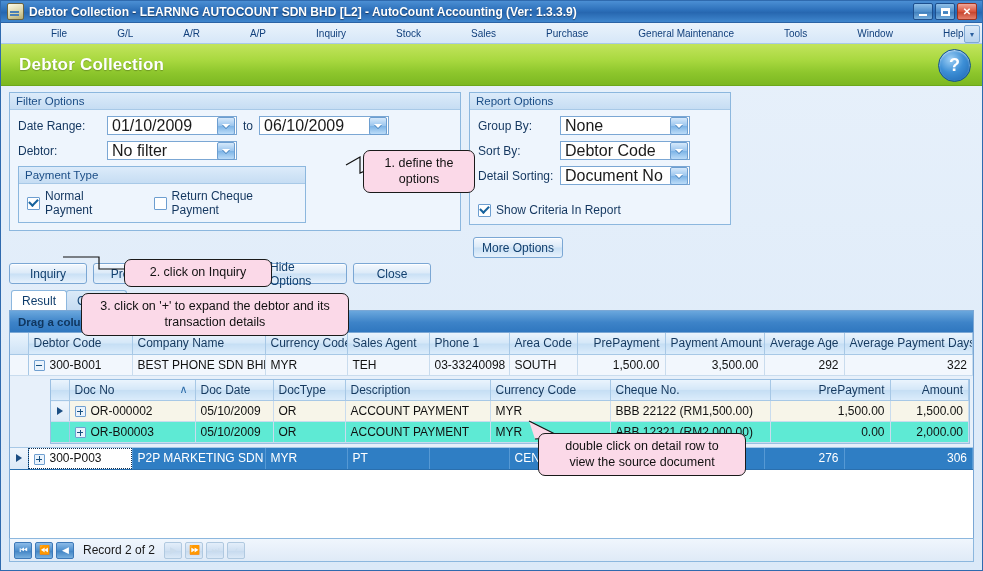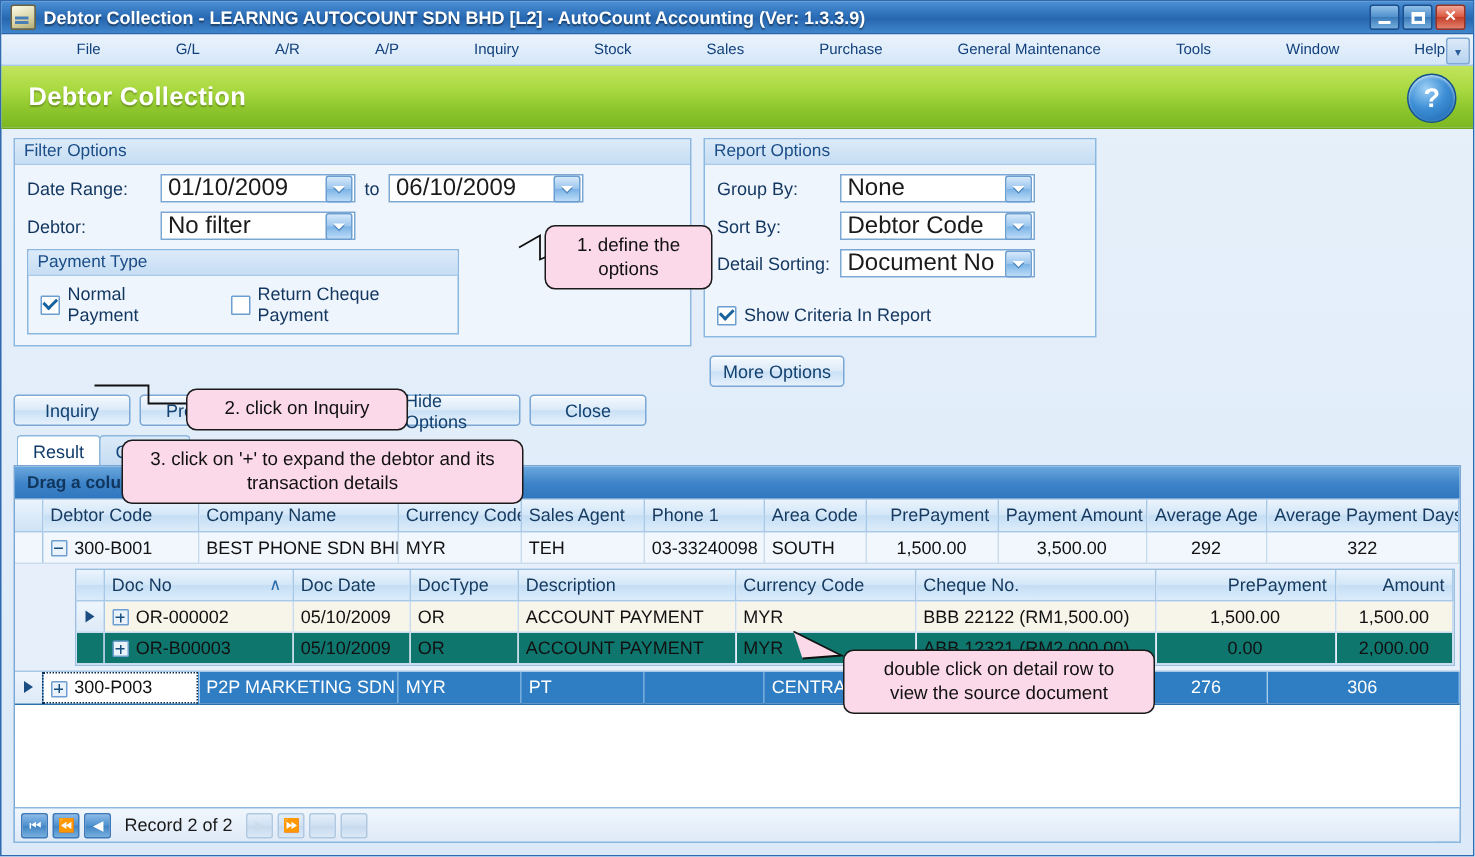--- a/index.html
+++ b/index.html
@@ -169,21 +169,21 @@
     font-weight:normal;font-size:12px;color:#15395f;text-align:left;
     padding:0 5px;white-space:nowrap;overflow:hidden;
   }
   .hdr th.num{text-align:right;}
   .hdr th.ind{width:18px;padding:0;background:linear-gradient(180deg,#eaf4fd 0%,#cfe3f6 100%);}
   td{
     height:21px;box-sizing:border-box;font-size:12px;color:#111;
     border-right:1px solid #c9dcee;border-bottom:1px solid #c9dcee;
     padding:0 5px;white-space:nowrap;overflow:hidden;
   }
-  td.num{text-align:center;}
+  td.num{text-align:right;}
   td.ind{width:18px;padding:0;text-align:center;background:linear-gradient(180deg,#eef5fc 0%,#dce9f7 100%);border-right:1px solid #a7c8e6;}
   tr.masterrow td{background:#f2f7fd;}
   tr.selected td{background:#2f7ec4;color:#ffffff;border-right:1px solid #5699d4;border-bottom:1px solid #2a6fae;}
   tr.selected td.ind{background:linear-gradient(180deg,#eef5fc 0%,#dce9f7 100%);color:#17395e;}
   .expander{
     display:inline-flex;align-items:center;justify-content:center;
     width:11px;height:11px;box-sizing:border-box;
     border:1px solid #6f9fd0;background:#eaf3fc;color:#17507f;
     font-size:10px;line-height:9px;font-family:"Liberation Sans",sans-serif;
     margin-right:5px;border-radius:1px;vertical-align:middle;position:relative;
@@ -205,21 +205,21 @@
   .dhdr th{
     height:21px;box-sizing:border-box;
     background:linear-gradient(180deg,#eaf4fd 0%,#d4e7f8 48%,#c5def4 52%,#dbecfb 100%);
     border-right:1px solid #a7c8e6;border-bottom:1px solid #a7c8e6;
     font-weight:normal;font-size:12px;color:#15395f;text-align:left;padding:0 5px;
     white-space:nowrap;overflow:hidden;
   }
   .dhdr th.num{text-align:right;}
   .dhdr th.ind{width:18px;padding:0;}
   .detail-grid td{background:#f7f5e9;}
-  .detail-grid tr.alt td{background:#0f766e;}
+  .detail-grid tr.alt td{background:#5eead4;}
   .detail-grid td.ind{background:linear-gradient(180deg,#eef5fc 0%,#dce9f7 100%);}
   .sortarrow{float:right;color:#2b6ba8;font-size:11px;margin-right:2px;}
   .grid-filler{flex:1;background:#ffffff;}
   .hscroll{
     height:15px;box-sizing:border-box;background:#eef4fb;border-top:1px solid #bcd6ee;
     display:flex;align-items:center;justify-content:flex-end;padding-right:1px;
   }
   .sc-btn{
     width:15px;height:13px;box-sizing:border-box;border:1px solid #93b9de;border-radius:2px;
     background:linear-gradient(180deg,#e6f1fb 0%,#c2daf2 100%);
@@ -573,18 +573,18 @@
   <div class="callout" style="left:80px;top:292px;width:248px;">
     <div style="white-space:pre-line;">3. click on '+' to expand the debtor and its
 transaction details</div>
   </div>
 
   <div class="cline" style="left:520px;top:418px;">
     <svg width="60" height="26">
         <polyline points="8,2 40,18 14,20" fill="#fbd9e8" stroke="#111" stroke-width="1.2"></polyline>
       </svg>
   </div>
-  <div class="callout" style="left:561px;top:432px;width:188px;">
+  <div class="callout" style="left:537px;top:432px;width:188px;">
     <div style="white-space:pre-line;">double click on detail row to
 view the source document</div>
   </div>
 
 </div>
 
 </body></html>

